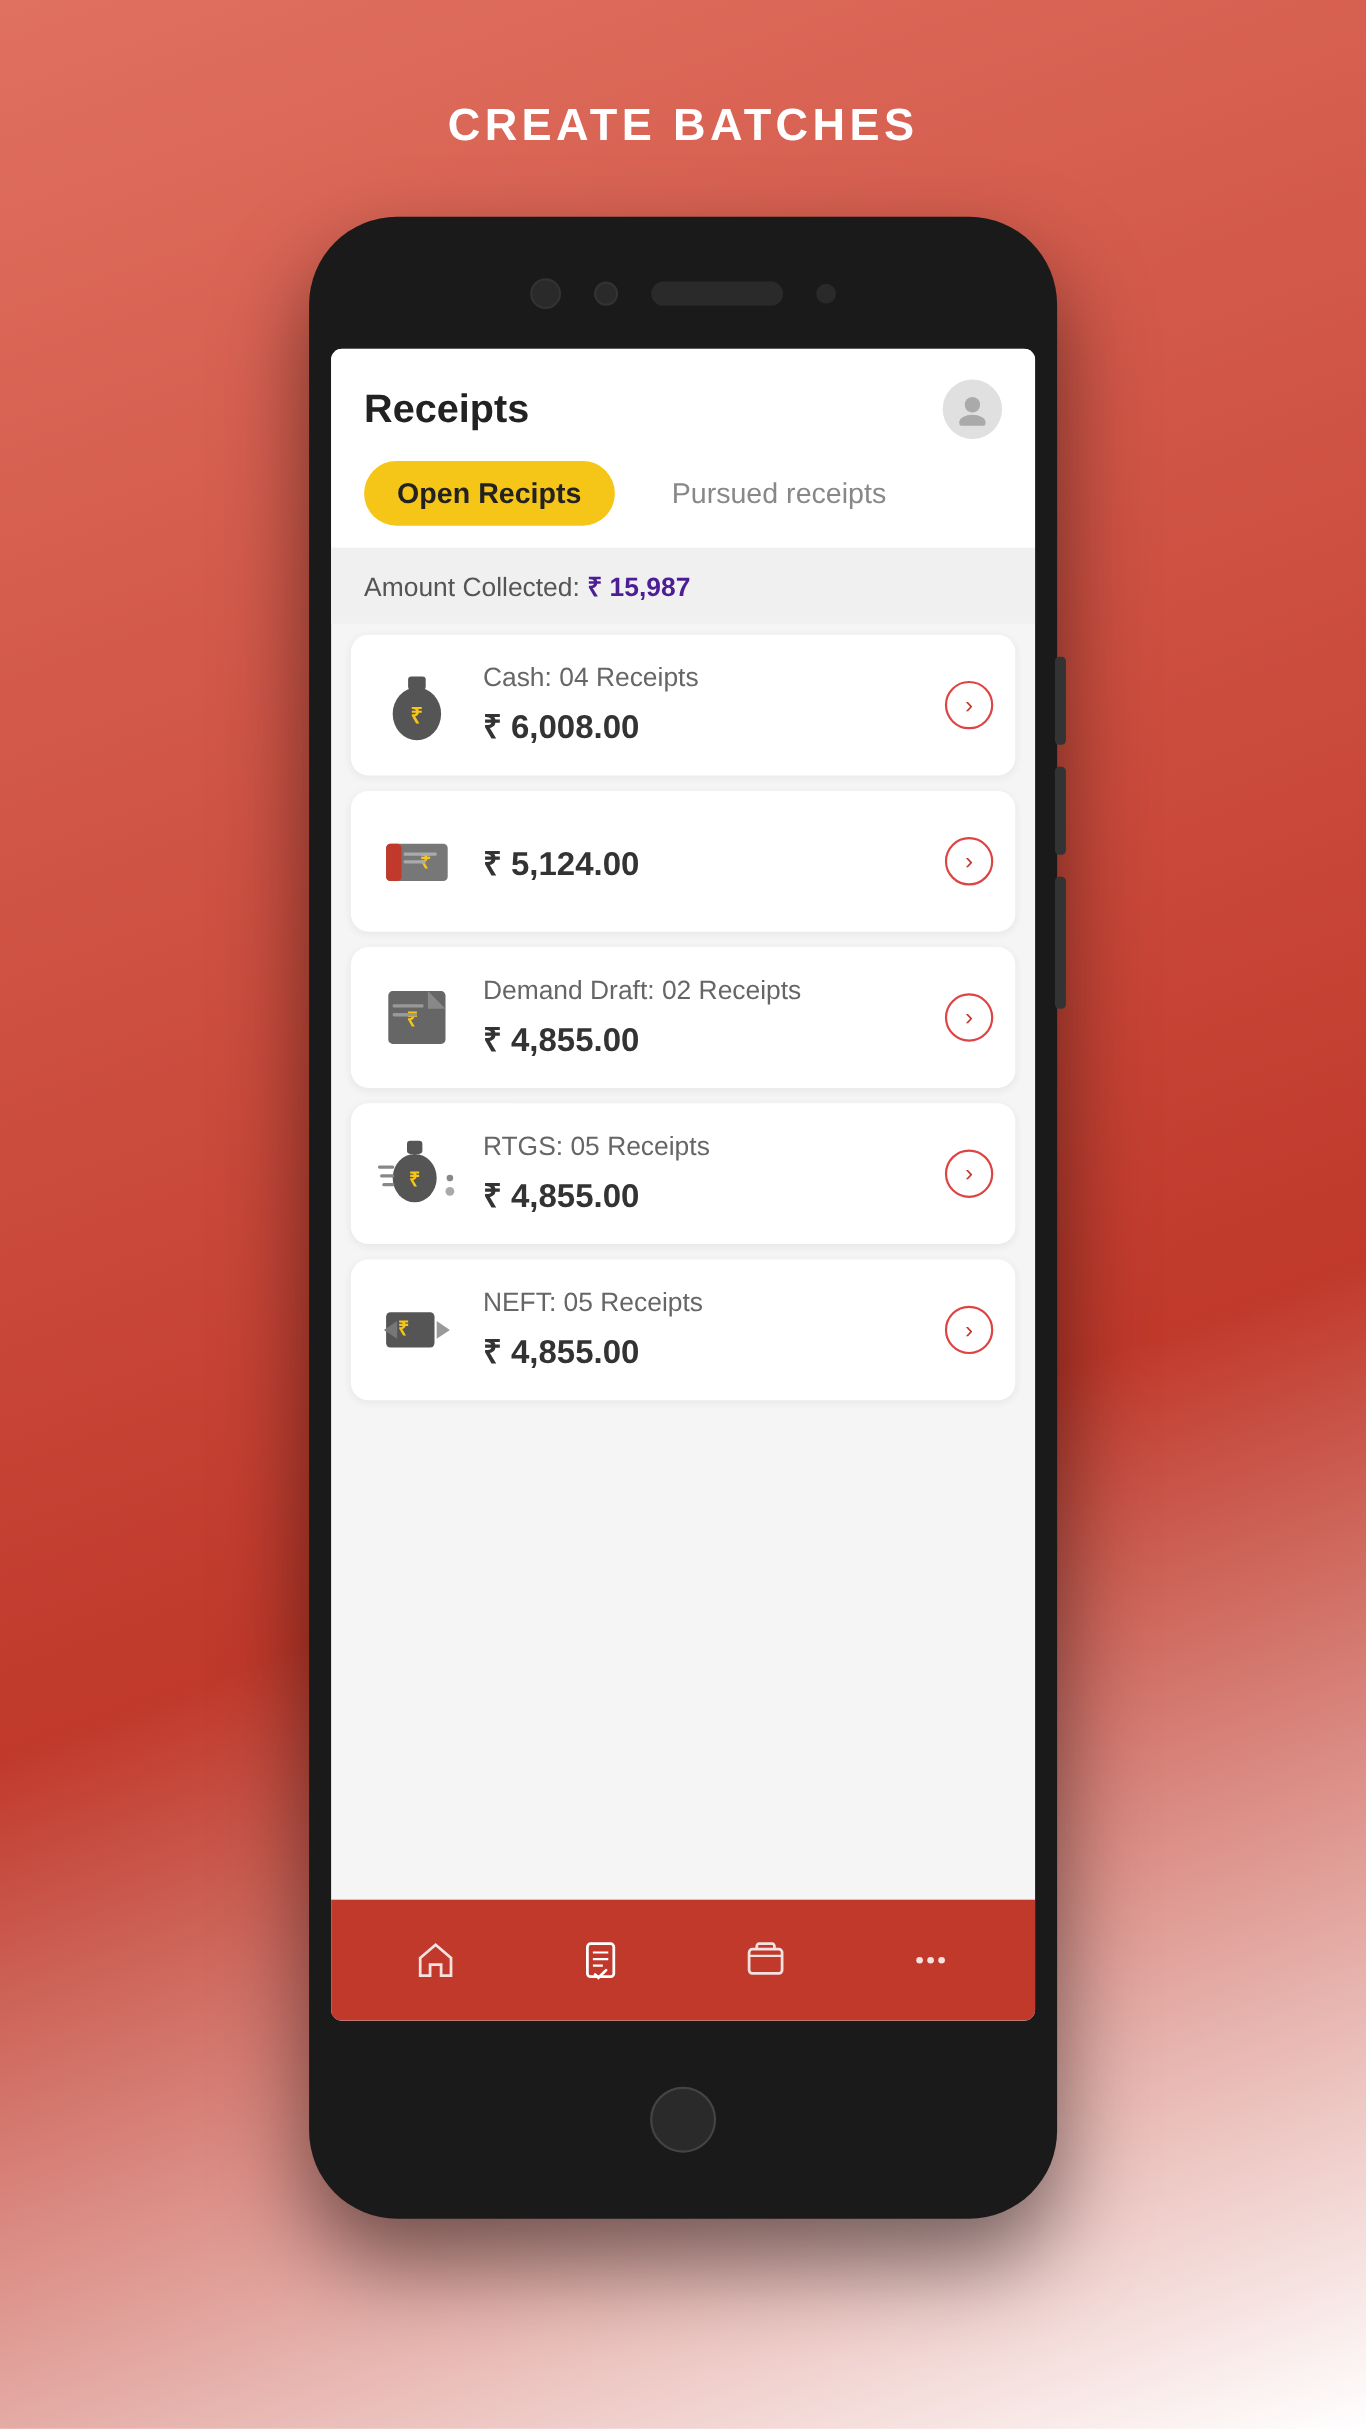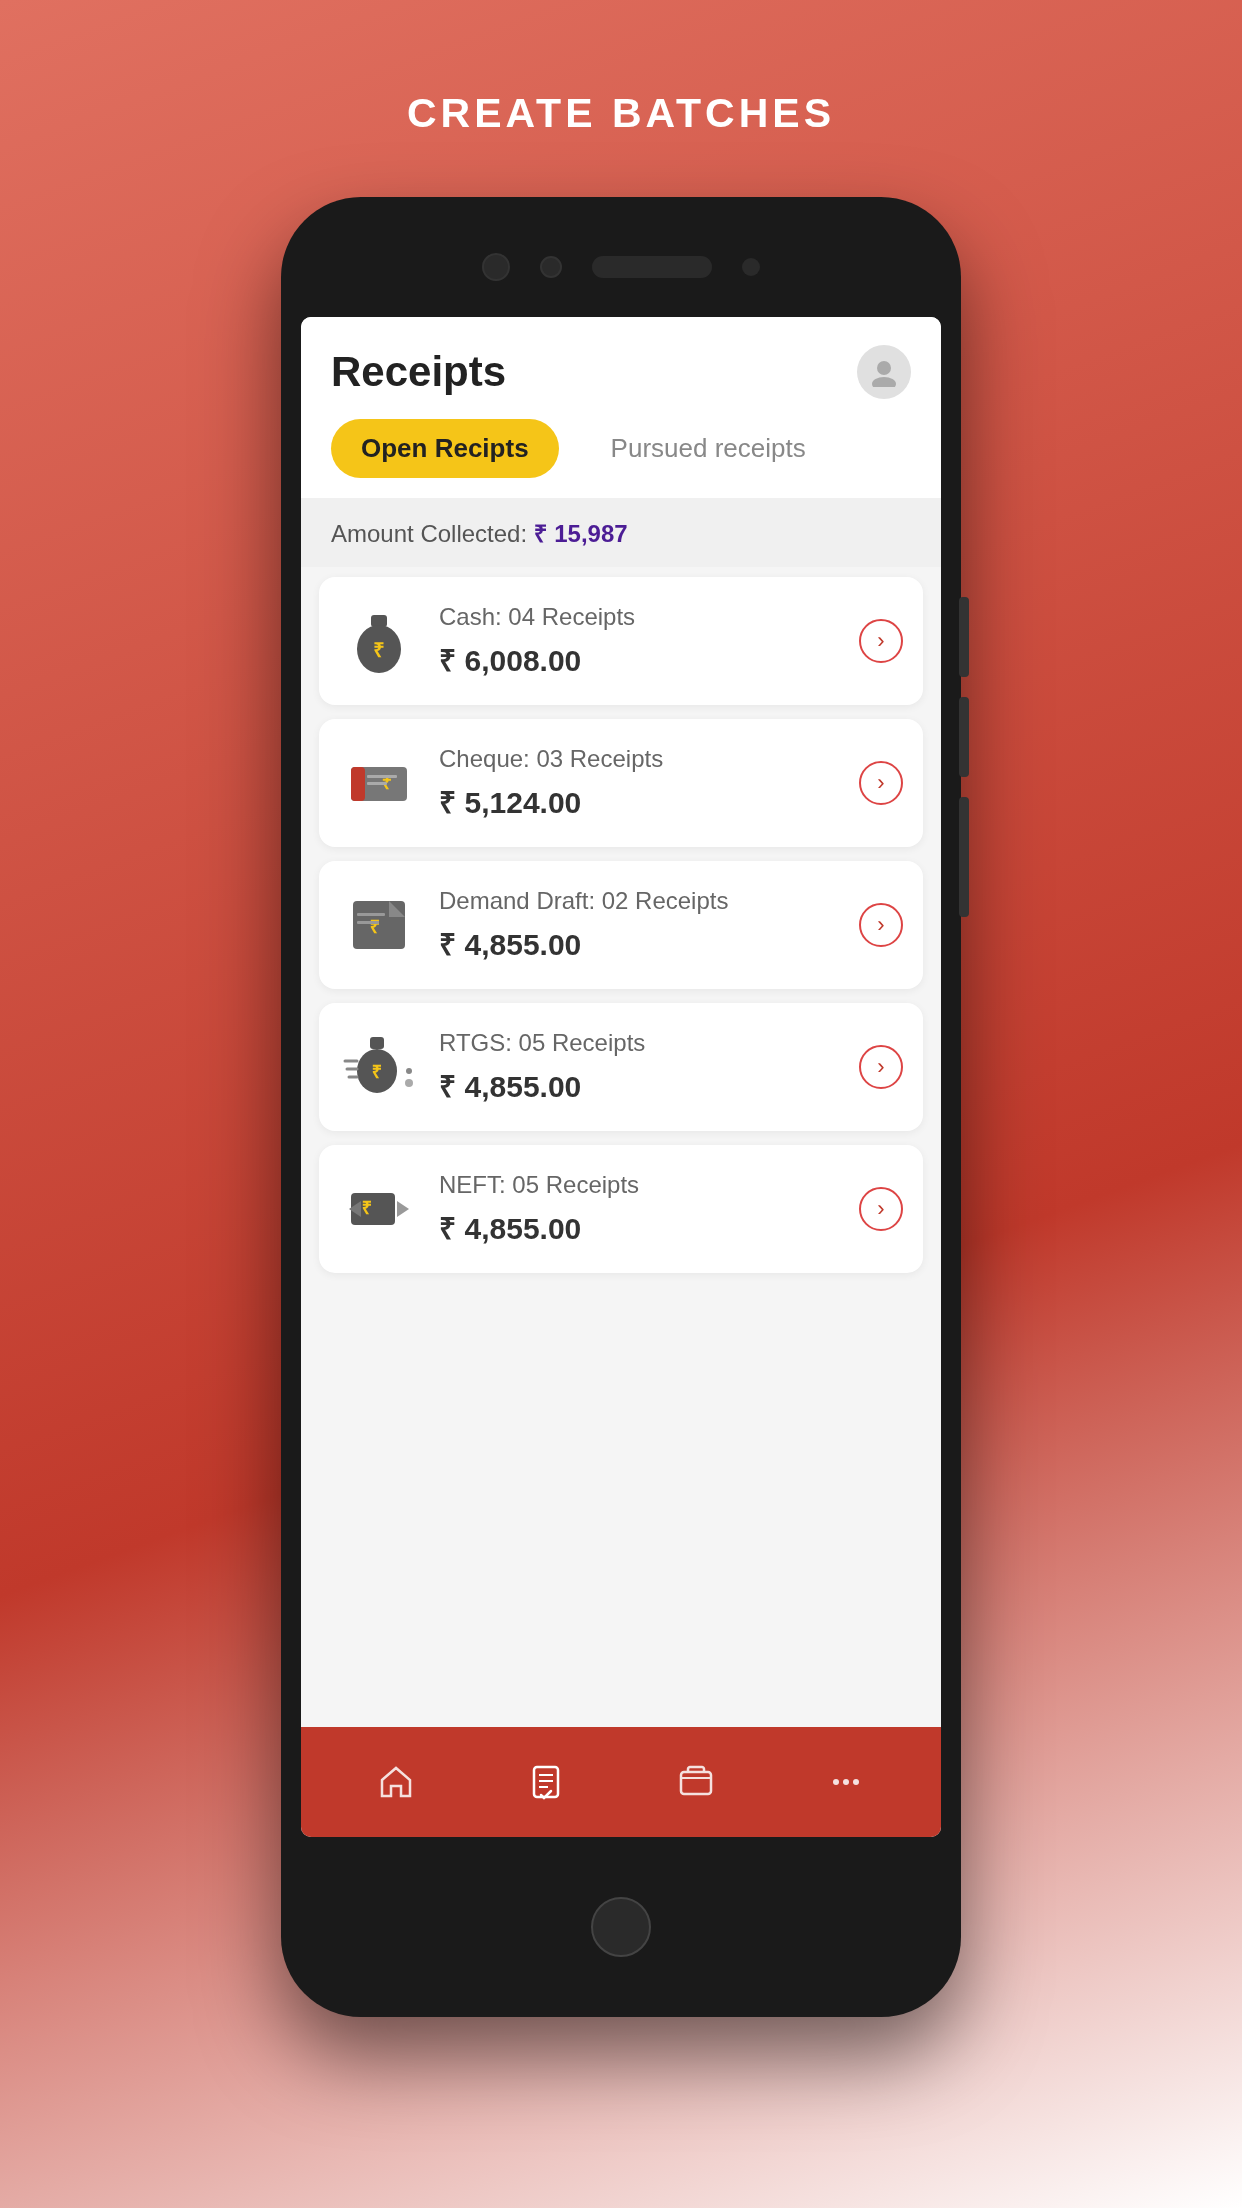--- a/index.html
+++ b/index.html
@@ -95,21 +95,21 @@
     
     .app-header {
       background: #ffffff;
       padding: 28px 30px 20px;
       display: flex;
       align-items: center;
       justify-content: space-between;
     }
 
     .app-title {
-      font-size: 42px;
+      font-size: 36px;
       font-weight: 700;
       color: #222;
     }
 
     .avatar-icon {
       width: 54px;
       height: 54px;
       background: #e0e0e0;
       border-radius: 50%;
       display: flex;
@@ -359,21 +359,20 @@
 
             <rect x="6" y="18" width="14" height="34" rx="4" fill="#c0392b"></rect>
 
             <text x="42" y="40" text-anchor="middle" fill="#f5c518" font-size="18" font-weight="900">₹</text>
 
             <rect x="22" y="26" width="30" height="3" rx="1" fill="#aaa"></rect>
             <rect x="22" y="33" width="20" height="3" rx="1" fill="#aaa"></rect>
           </svg>
         </div>
         <div class="receipt-info">
-          <div class="receipt-type">Cheque: 03 Receipts</div>
           <div class="receipt-amount">₹ 5,124.00</div>
         </div>
         <button class="chevron-btn">›</button>
       </div>
 
       <div class="receipt-card">
         <div class="receipt-icon-wrap">
           <svg class="svg-icon" viewBox="0 0 68 68" fill="none" xmlns="http://www.w3.org/2000/svg">
 
             <rect x="8" y="10" width="52" height="48" rx="4" fill="#666"></rect>

